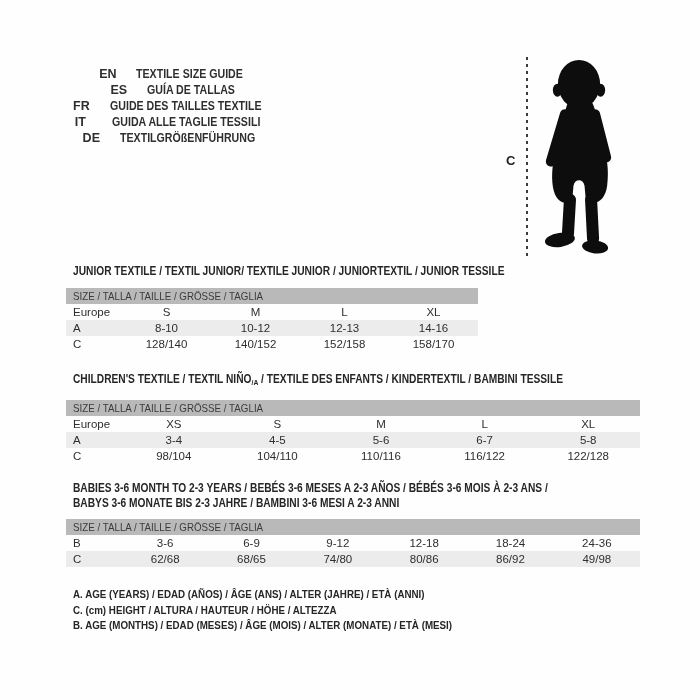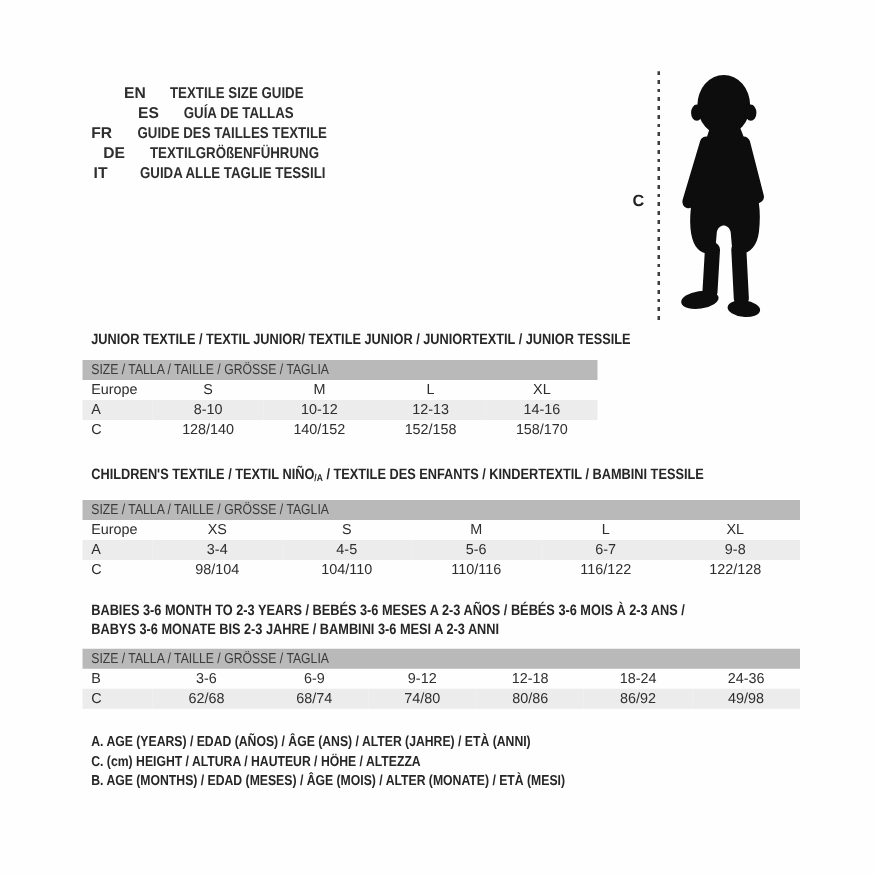--- a/index.html
+++ b/index.html
@@ -68,26 +68,26 @@
     </div>
     <div class="lang-row">
       <span class="lang-code">ES</span>
       <span class="cond">GUÍA DE TALLAS</span>
     </div>
     <div class="lang-row">
       <span class="lang-code">FR</span>
       <span class="cond">GUIDE DES TAILLES TEXTILE</span>
     </div>
     <div class="lang-row">
+      <span class="lang-code">IT</span>
+      <span class="cond">GUIDA ALLE TAGLIE TESSILI</span>
+    </div>
+    <div class="lang-row">
       <span class="lang-code">DE</span>
       <span class="cond">TEXTILGRÖßENFÜHRUNG</span>
-    </div>
-    <div class="lang-row">
-      <span class="lang-code">IT</span>
-      <span class="cond">GUIDA ALLE TAGLIE TESSILI</span>
     </div>
   </div>
 
   <div class="figure">
     <span class="c-label">C</span>
     <div class="dash"></div>
     <svg class="baby-svg" width="90" height="201" viewBox="0 0 88 200">
       <g fill="#0d0d0d" stroke="#0d0d0d">
         <ellipse cx="45" cy="27" rx="21" ry="24" stroke="none"></ellipse>
         <ellipse cx="23.5" cy="33" rx="4.5" ry="6.5" stroke="none"></ellipse>
@@ -170,21 +170,21 @@
         <td>M</td>
         <td>L</td>
         <td>XL</td>
       </tr>
       <tr class="stripe">
         <td class="lbl">A</td>
         <td>3-4</td>
         <td>4-5</td>
         <td>5-6</td>
         <td>6-7</td>
-        <td>9-8</td>
+        <td>5-8</td>
       </tr>
       <tr>
         <td class="lbl">C</td>
         <td>98/104</td>
         <td>104/110</td>
         <td>110/116</td>
         <td>116/122</td>
         <td>122/128</td>
       </tr>
     </tbody>
@@ -213,21 +213,21 @@
         <td>3-6</td>
         <td>6-9</td>
         <td>9-12</td>
         <td>12-18</td>
         <td>18-24</td>
         <td>24-36</td>
       </tr>
       <tr class="stripe">
         <td class="lbl">C</td>
         <td>62/68</td>
-        <td>68/74</td>
+        <td>68/65</td>
         <td>74/80</td>
         <td>80/86</td>
         <td>86/92</td>
         <td>49/98</td>
       </tr>
     </tbody>
       </table>
 
     <div class="notes">
       <div class="note-line"><span class="cond">A. AGE (YEARS) / EDAD (AÑOS) / ÂGE (ANS) / ALTER (JAHRE) / ETÀ (ANNI)</span></div>

